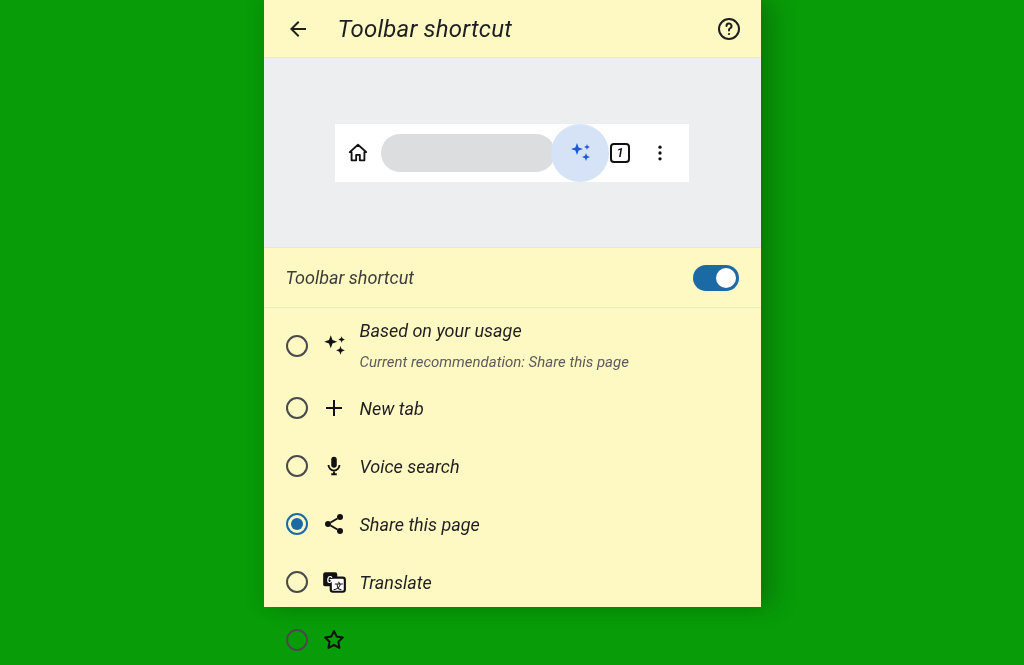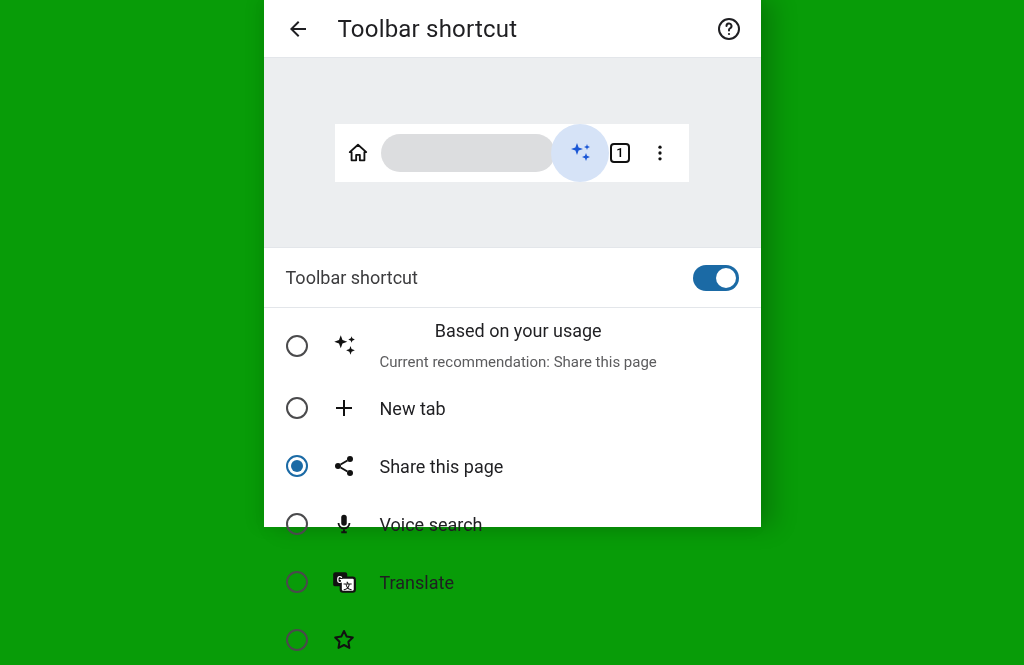--- a/index.html
+++ b/index.html
@@ -7,24 +7,25 @@
       width: 1024px;
       height: 665px;
       background: #089c08;
       font-family: Roboto, -apple-system, "Segoe UI", Arial, sans-serif;
       display: flex;
       justify-content: center;
       overflow: hidden;
     }
     .phone {
       width: 497px;
-      height: 527px;
-      background: #ffffff;
+      height: 607px;
+      background: #fef9c3;
       position: relative;
       box-shadow: 14px 0 22px rgba(0,0,0,0.18), -6px 0 16px rgba(0,0,0,0.07);
+      font-style: italic;
     }
     .header {
       height: 57px;
       display: flex;
       align-items: center;
       padding: 0 20px 0 22px;
       gap: 28px;
     }
     .header-title {
       font-size: 24px;
@@ -106,22 +107,21 @@
       background: #fff;
       border-radius: 50%;
       top: 3px; right: 3px;
     }
     .options { padding-top: 4px; }
     .opt {
       display: flex;
       align-items: center;
       min-height: 58px;
       padding: 8px 22px;
-      gap: 22px;
-      text-align: center;
+      gap: 12px;
     }
     .radio {
       width: 22px; height: 22px;
       border: 2px solid #4a4a4c;
       border-radius: 50%;
       display:flex; align-items:center; justify-content:center;
       flex-shrink: 0;
     }
     .radio.selected { border-color: #1b6aa5; }
     .radio.selected::after {
@@ -218,49 +218,49 @@
         <span class="opt-icon">
           <svg width="24" height="24" viewBox="0 0 24 24">
             <path d="M11 4h2v7h7v2h-7v7h-2v-7H4v-2h7z" fill="#111"></path>
           </svg>
         </span>
         <span class="opt-text">
           <span class="opt-title">New tab</span>
         </span>
       </div>
       <div class="opt">
+        <span class="radio"></span>
+        <span class="opt-icon">
+          <svg width="22" height="22" viewBox="0 0 24 24">
+            <path d="M12 2a3 3 0 0 0-3 3v6a3 3 0 0 0 6 0V5a3 3 0 0 0-3-3z" fill="#111"></path>
+            <path d="M6 11a6 6 0 0 0 12 0" fill="none" stroke="#111" stroke-width="2"></path>
+            <path d="M12 18v3M9 21h6" stroke="#111" stroke-width="2"></path>
+          </svg>
+        </span>
+        <span class="opt-text">
+          <span class="opt-title">Voice search</span>
+        </span>
+      </div>
+      <div class="opt">
         <span class="radio selected"></span>
         <span class="opt-icon">
           <svg width="24" height="24" viewBox="0 0 24 24">
             <circle cx="18" cy="5" r="3" fill="#111"></circle>
             <circle cx="6" cy="12" r="3" fill="#111"></circle>
             <circle cx="18" cy="19" r="3" fill="#111"></circle>
             <path d="M8.6 10.5 15.4 6.5M8.6 13.5 15.4 17.5" stroke="#111" stroke-width="2"></path>
           </svg>
         </span>
         <span class="opt-text">
           <span class="opt-title">Share this page</span>
         </span>
       </div>
       <div class="opt">
         <span class="radio"></span>
         <span class="opt-icon">
-          <svg width="22" height="22" viewBox="0 0 24 24">
-            <path d="M12 2a3 3 0 0 0-3 3v6a3 3 0 0 0 6 0V5a3 3 0 0 0-3-3z" fill="#111"></path>
-            <path d="M6 11a6 6 0 0 0 12 0" fill="none" stroke="#111" stroke-width="2"></path>
-            <path d="M12 18v3M9 21h6" stroke="#111" stroke-width="2"></path>
-          </svg>
-        </span>
-        <span class="opt-text">
-          <span class="opt-title">Voice search</span>
-        </span>
-      </div>
-      <div class="opt">
-        <span class="radio"></span>
-        <span class="opt-icon">
           <svg width="26" height="26" viewBox="0 0 24 24">
             <rect x="2" y="3" width="13" height="13" rx="2" fill="#111"></rect>
             <rect x="9" y="8" width="13" height="13" rx="2" fill="#fff" stroke="#111" stroke-width="2"></rect>
             <text x="8" y="13" font-size="8" fill="#fff" text-anchor="middle" font-weight="700">G</text>
             <text x="15.5" y="18" font-size="8" fill="#111" text-anchor="middle" font-weight="700">文</text>
           </svg>
         </span>
         <span class="opt-text">
           <span class="opt-title">Translate</span>
         </span>

